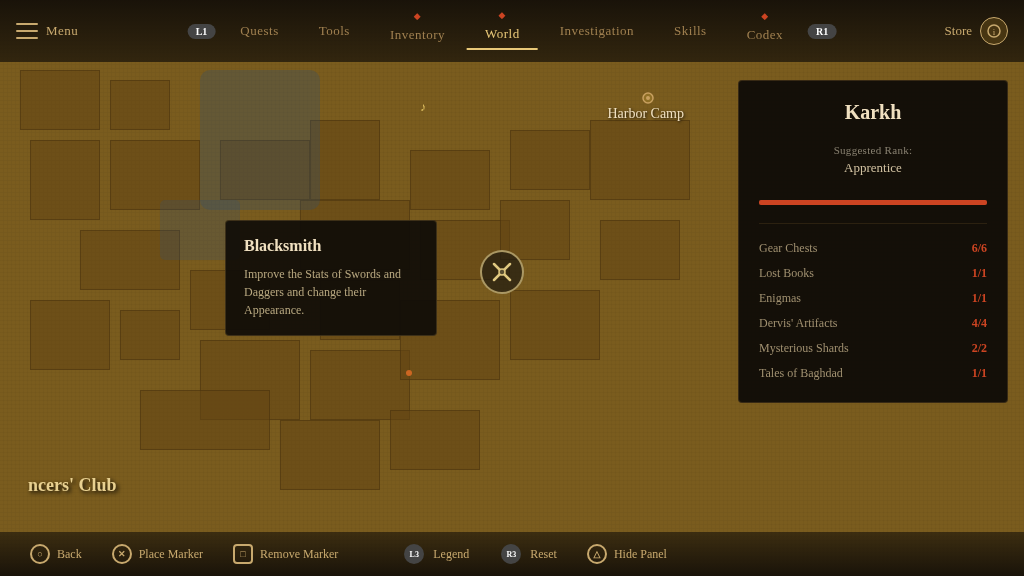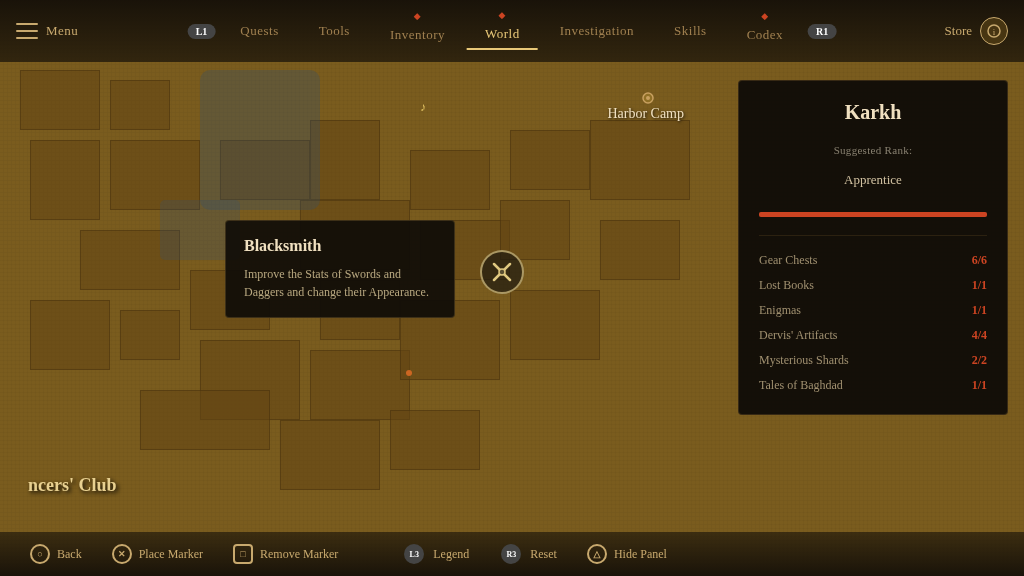--- a/index.html
+++ b/index.html
@@ -164,21 +164,21 @@
 
     .action-btn.square {
       border-radius: 4px;
     }
 
     
     #blacksmith-tooltip {
       position: absolute;
       left: 225px;
       top: 220px;
-      width: 230px;
+      width: 212px;
       background: rgba(15,12,8,0.92);
       border: 1px solid rgba(100,80,40,0.5);
       border-radius: 4px;
       padding: 16px 18px;
       z-index: 50;
     }
 
     #blacksmith-tooltip h3 {
       color: #f0e0c0;
       font-size: 16px;
@@ -259,21 +259,21 @@
       font-weight: bold;
       text-align: center;
       margin-bottom: 20px;
     }
 
     .suggested-rank-label {
       color: #888070;
       font-size: 11px;
       text-align: center;
       letter-spacing: 0.3px;
-      margin-bottom: 16px;
+      margin-bottom: 4px;
     }
 
     .rank-name {
       color: #d0c0a0;
       font-size: 13px;
       text-align: center;
       margin-bottom: 24px;
     }
 
     .rank-bar-bg {

